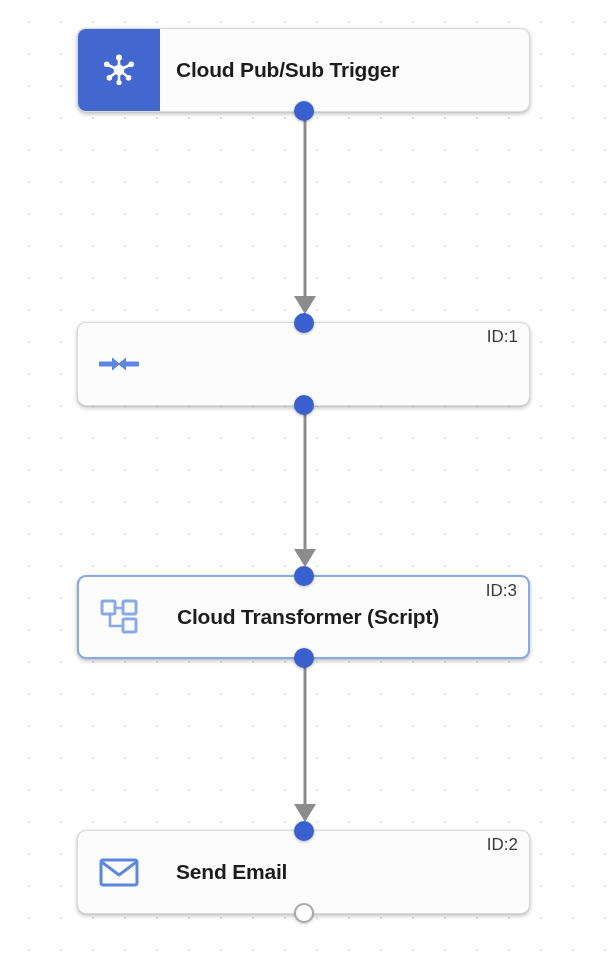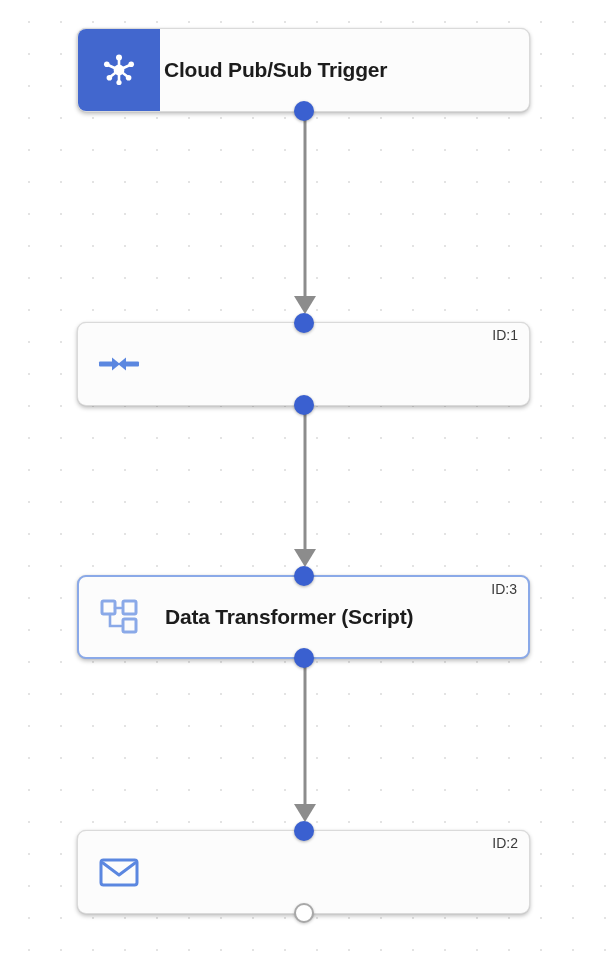--- a/index.html
+++ b/index.html
@@ -72,30 +72,30 @@
 
   
   .node-label {
     flex: 1 1 auto;
     display: flex;
     align-items: center;
     font-size: 21px;
     font-weight: bold;
     color: #1c1c1c;
     letter-spacing: -0.2px;
-    padding-left: 4px;
+    padding-left: 16px;
     white-space: nowrap;
   }
 
   
   .node-id {
     position: absolute;
     top: 4px;
     right: 11px;
-    font-size: 14px;
+    font-size: 17px;
     font-weight: normal;
     color: #3a3a3a;
     letter-spacing: 0px;
   }
 
   
   .port {
     position: absolute;
     left: 50%;
     width: 20px;
@@ -199,35 +199,36 @@
           <path d="M11 17 L11 29 L22 29" stroke-linecap="round"></path>
         </g>
         <g fill="none" stroke="#8aa9e8" stroke-width="3">
           <rect x="3" y="4" width="13" height="13" rx="1.5"></rect>
           <rect x="24" y="4" width="13" height="13" rx="1.5"></rect>
           <rect x="24" y="22" width="13" height="13" rx="1.5"></rect>
         </g>
       </svg>
     </div>
 
-    <div class="node-label">Data Transformer (Script)</div>
+    <div class="node-label">Cloud Transformer (Script)</div>
     <div class="node-id">ID:3</div>
 
     <div class="port filled top"></div>
     <div class="port filled bottom"></div>
   </div>
 
   <div class="node" style="left:77px; top:830px; width:453px;">
 
     <div class="node-icon-cell">
       <svg width="42" height="34" viewBox="0 0 42 34" xmlns="http://www.w3.org/2000/svg">
         <rect x="3" y="5" width="36" height="25" rx="2.5" fill="none" stroke="#5b87e0" stroke-width="3"></rect>
         <path d="M5 8 L21 20 L37 8" fill="none" stroke="#5b87e0" stroke-width="3" stroke-linecap="round" stroke-linejoin="round"></path>
       </svg>
     </div>
 
+    <div class="node-label">Send Email</div>
     <div class="node-id">ID:2</div>
 
     <div class="port filled top"></div>
     <div class="port hollow bottom"></div>
   </div>
 
 </div>
 
 </body></html>

